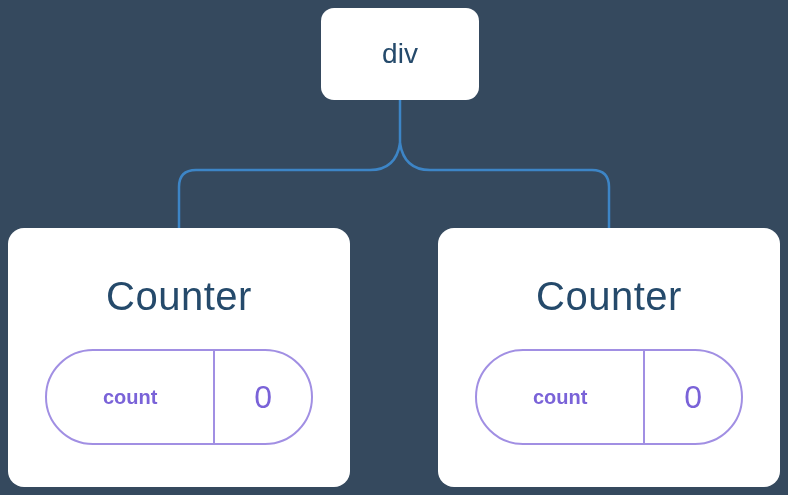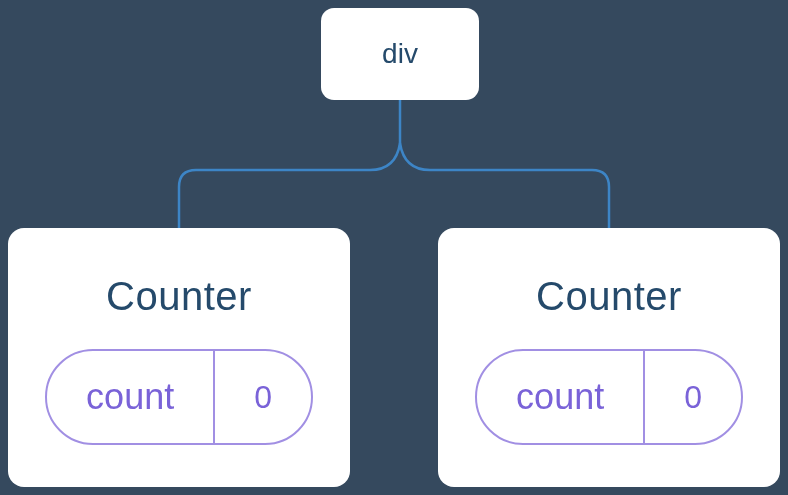--- a/index.html
+++ b/index.html
@@ -69,21 +69,22 @@
     align-items: stretch;
     color: var(--pill-text, #7A63D8);
     background: var(--node-bg, #FFFFFF);
     overflow: hidden;
   }
   .pill-key {
     flex: 0 0 63%;
     display: flex;
     align-items: center;
     justify-content: center;
-    font-size: 36px;
+    font-size: 20px;
+    font-weight: bold;
   }
   .pill-value {
     flex: 1 1 auto;
     display: flex;
     align-items: center;
     justify-content: center;
     font-size: 32px;
     border-left: 2px solid var(--pill-border, #A18FE3);
   }
 </style>

